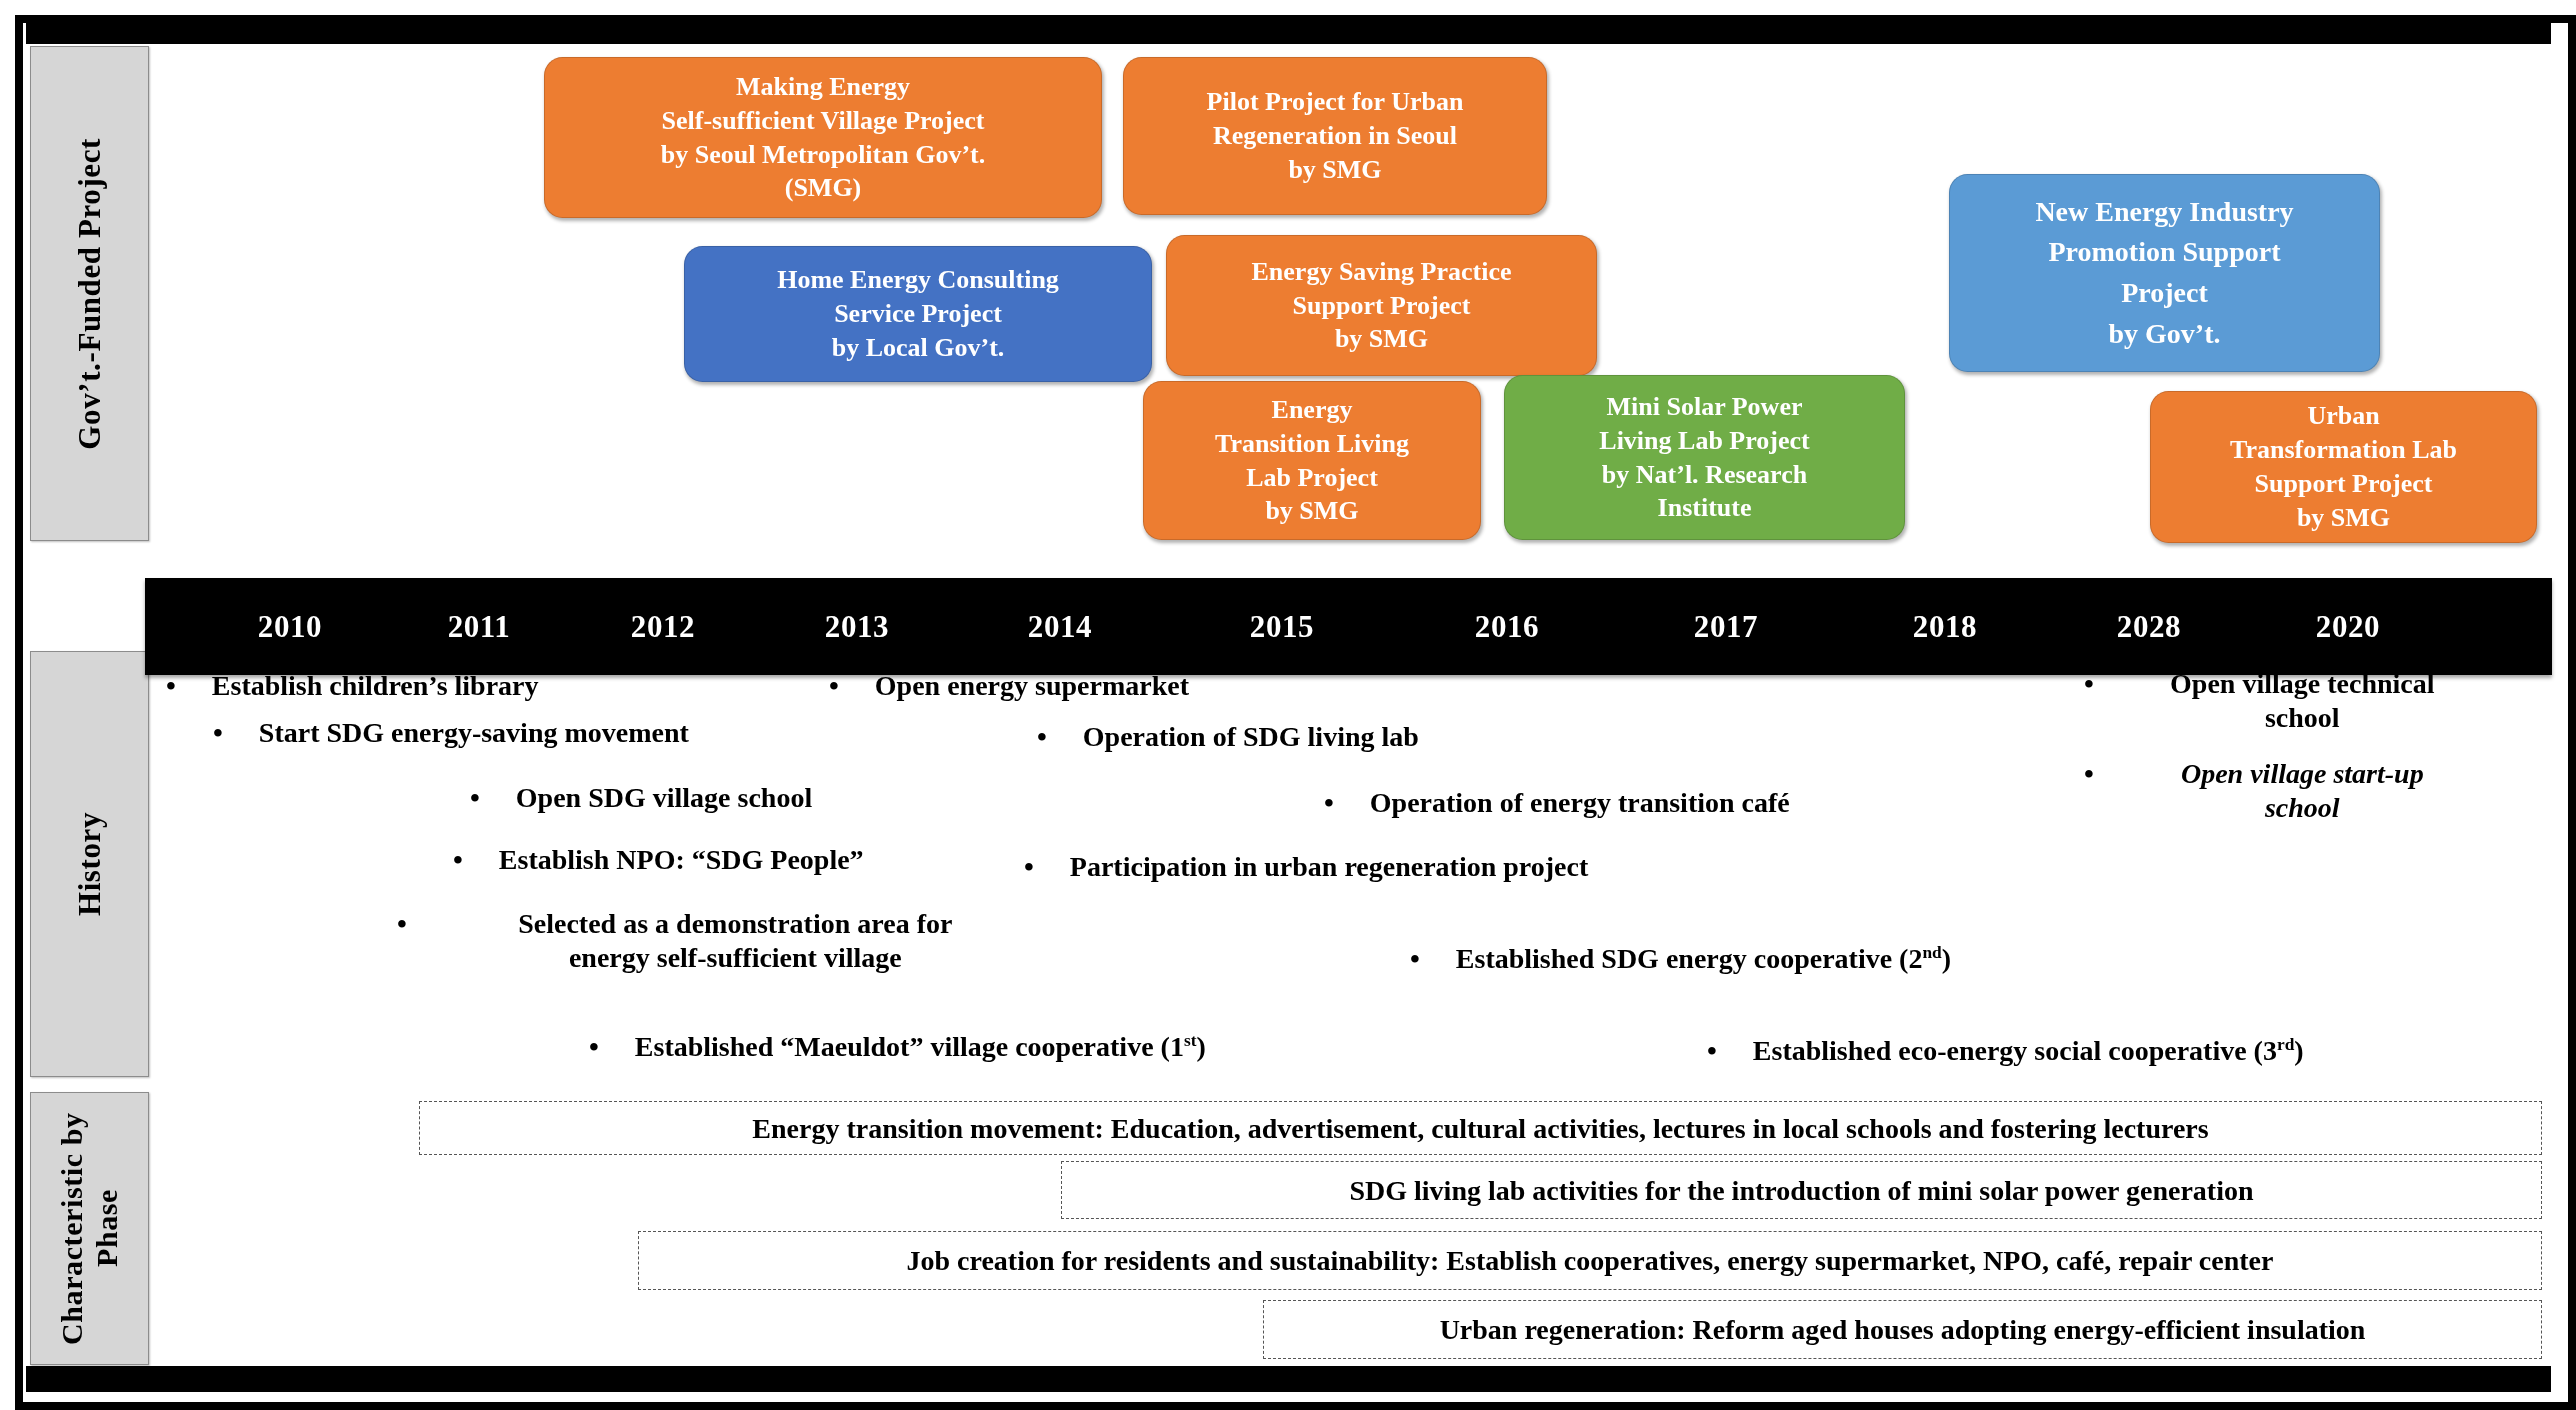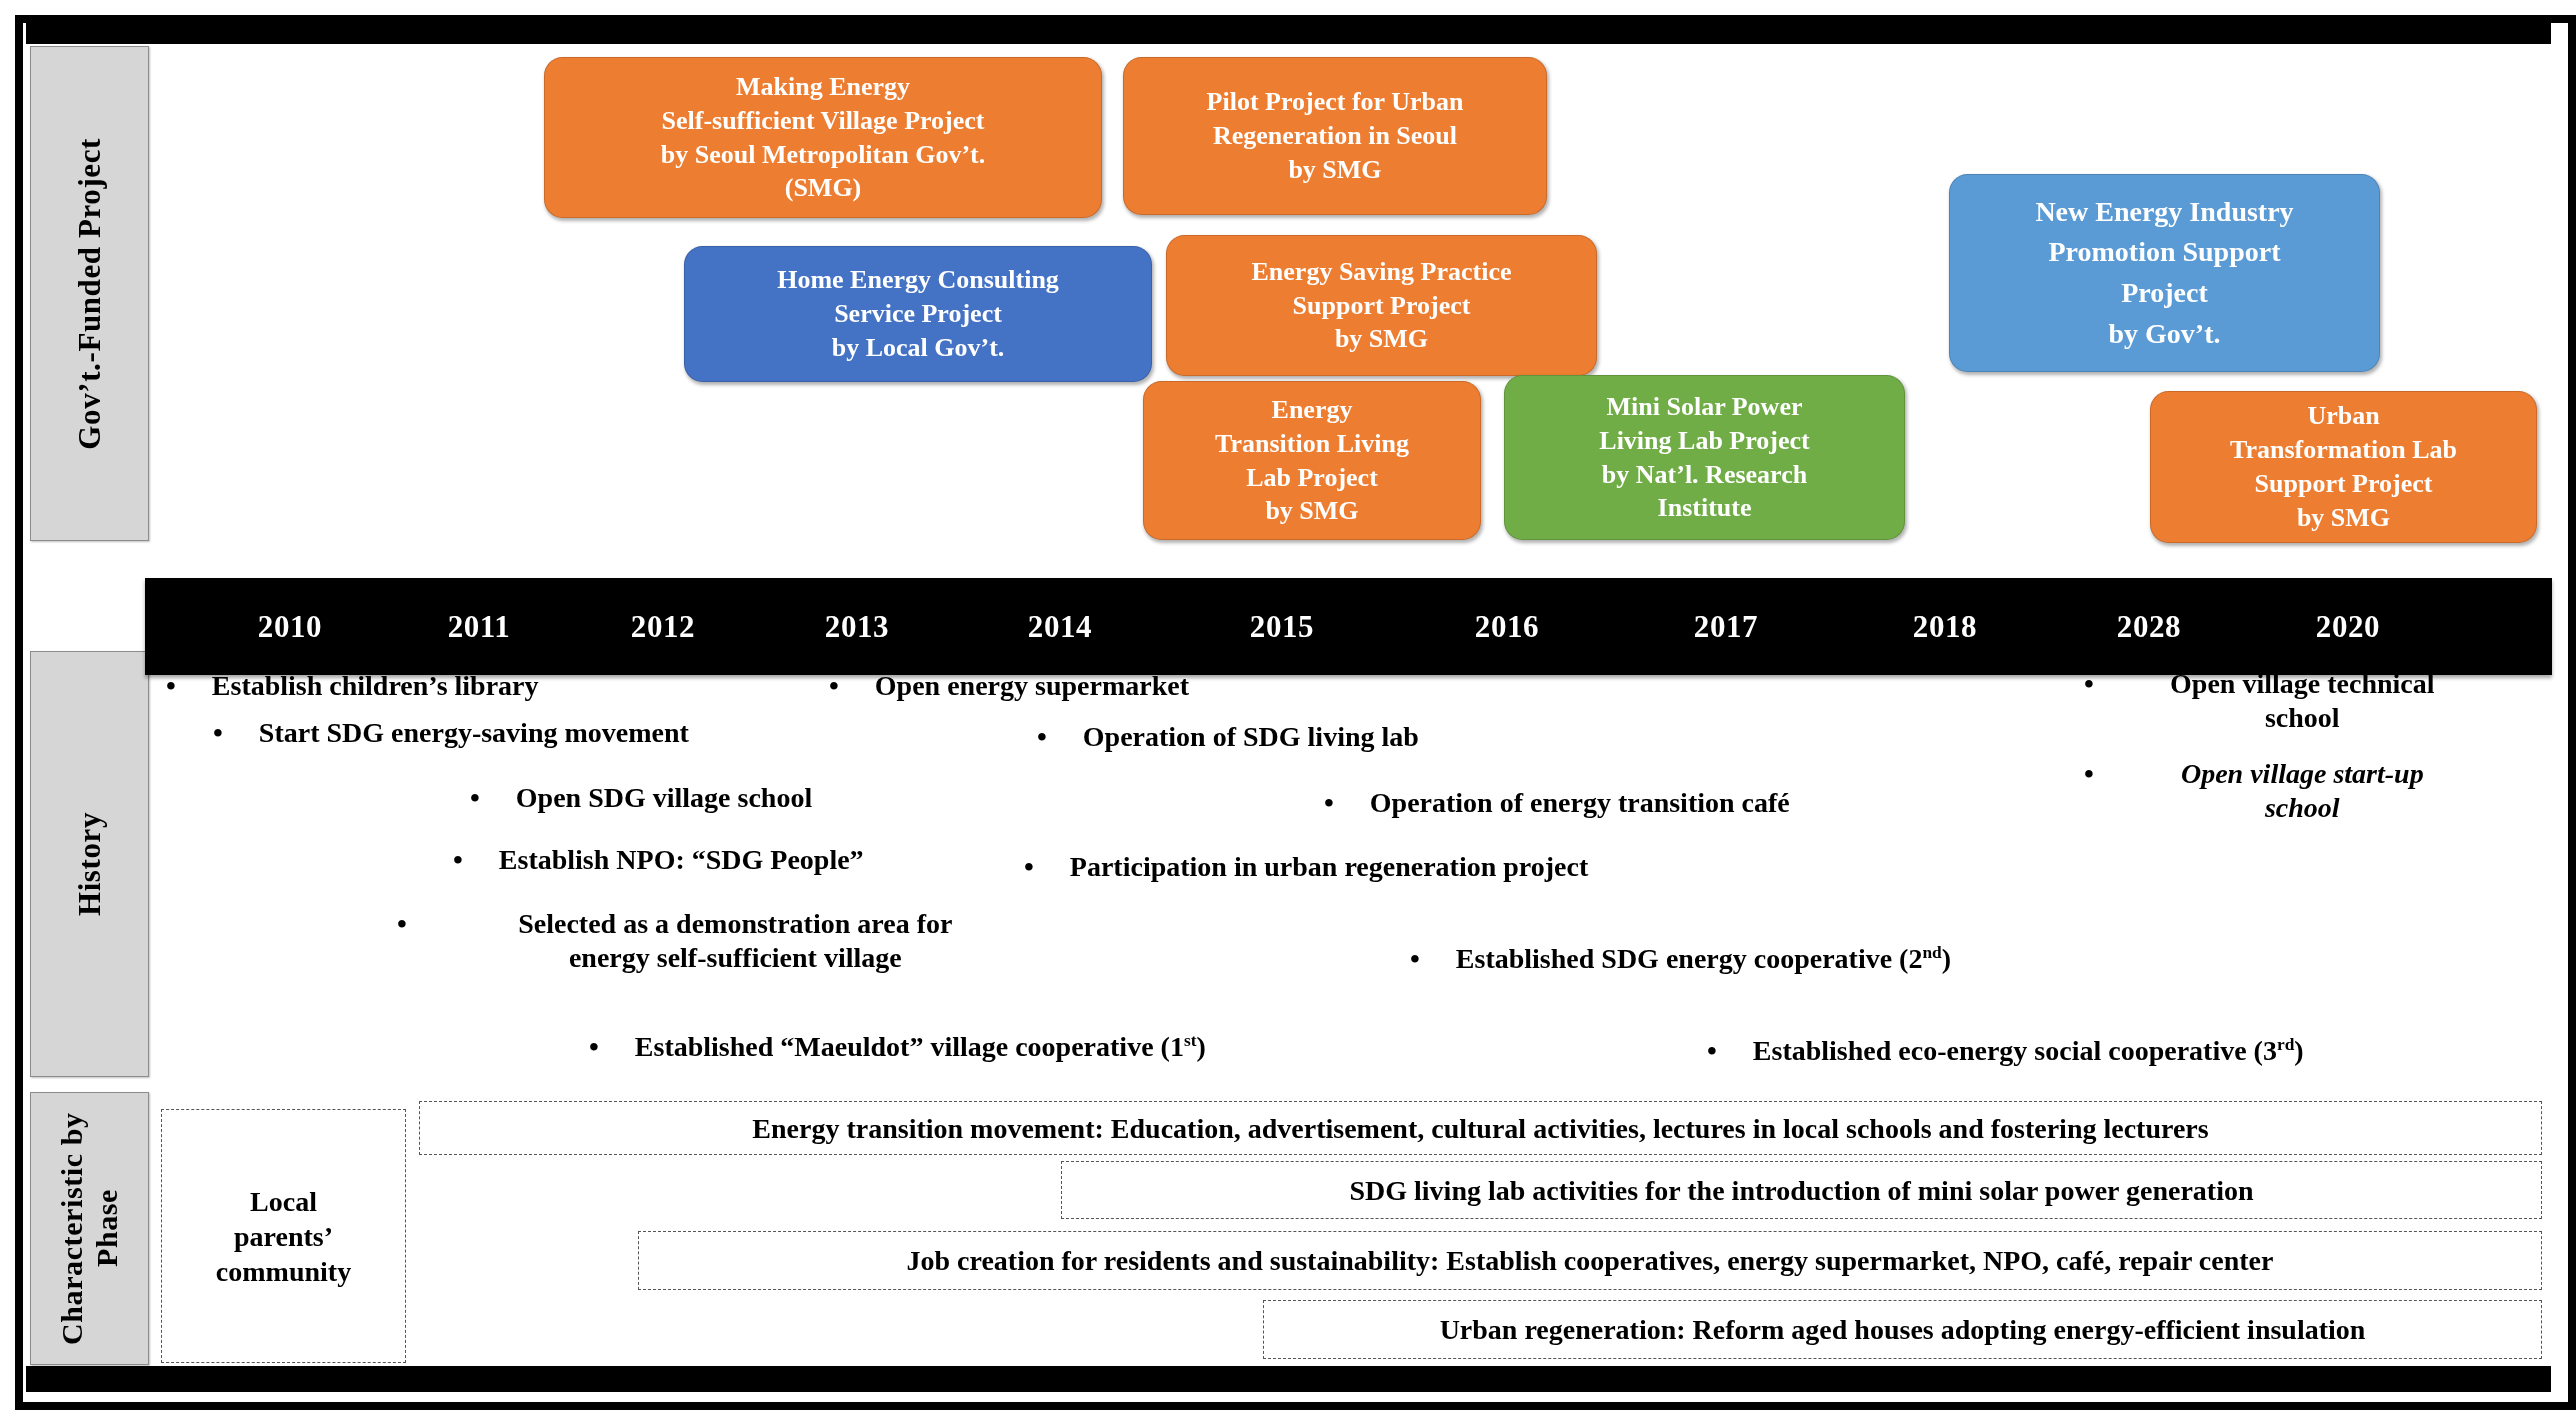--- a/index.html
+++ b/index.html
@@ -138,22 +138,19 @@
   </div>
   <div class="hitem" style="left:589px;top:1030px;">
     <span class="bullet">•</span>
     <span class="t"><span>Established “Maeuldot” village cooperative (1</span><sup>st</sup><span>)</span></span>
   </div>
   <div class="hitem" style="left:1707px;top:1034px;">
     <span class="bullet">•</span>
     <span class="t"><span>Established eco-energy social cooperative (3</span><sup>rd</sup><span>)</span></span>
   </div>
 
-  <div class="phasebox" style="left:161px;top:1109px;width:245px;height:254px;">Local
-parents’
-community</div>
   <div class="phasebox" style="left:419px;top:1101px;width:2123px;height:54px;">Energy transition movement: Education, advertisement, cultural activities, lectures in local schools and fostering lecturers</div>
   <div class="phasebox" style="left:1061px;top:1161px;width:1481px;height:58px;">SDG living lab activities for the introduction of mini solar power generation</div>
   <div class="phasebox" style="left:638px;top:1231px;width:1904px;height:59px;">Job creation for residents and sustainability: Establish cooperatives, energy supermarket, NPO, café,  repair center</div>
   <div class="phasebox" style="left:1263px;top:1300px;width:1279px;height:59px;">Urban regeneration: Reform aged houses adopting energy-efficient insulation</div>
 
 </div>
 
 
 </body></html>

